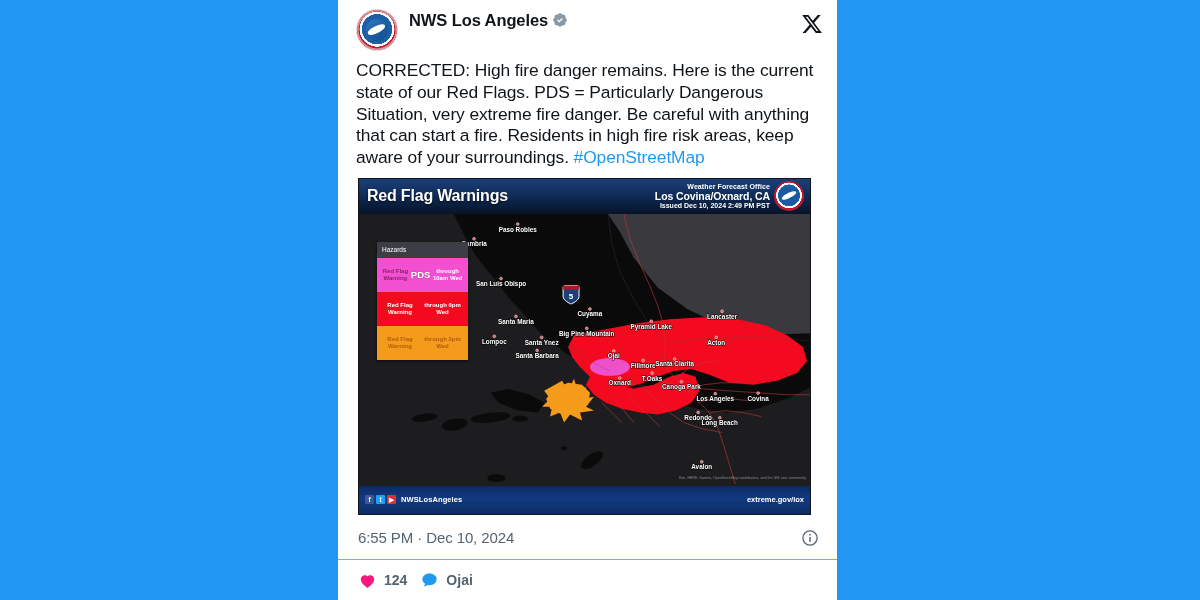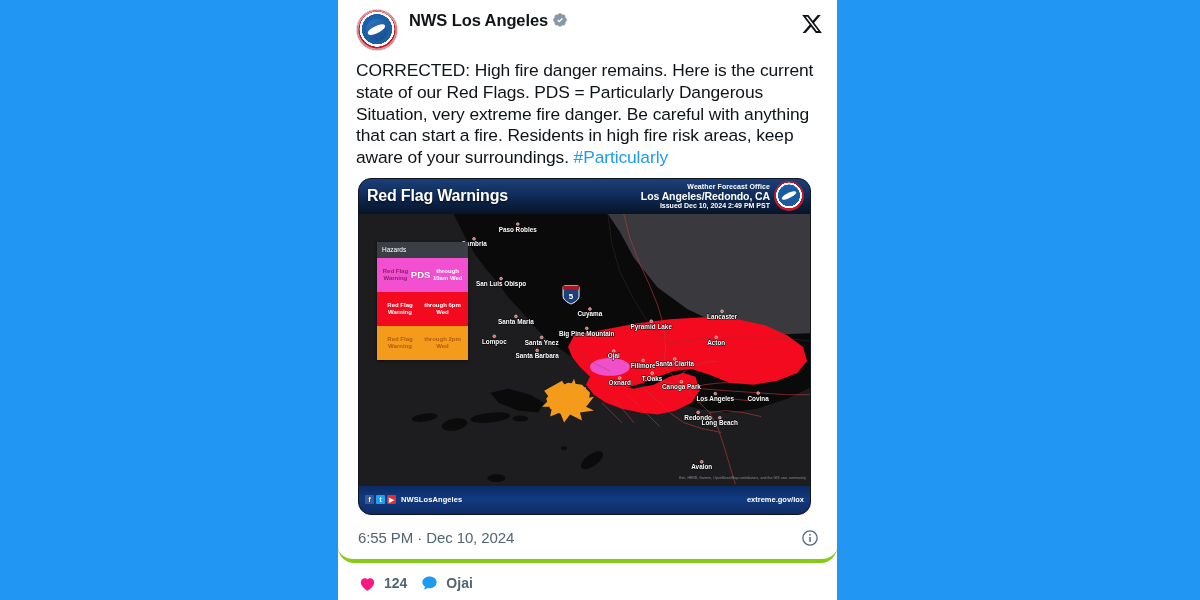--- a/index.html
+++ b/index.html
@@ -77,21 +77,21 @@
     color: #0f1419;
     letter-spacing: -0.1px;
     white-space: pre-wrap;
   }
   .hashtag { color: #1d9bf0; }
 
   
   .map-wrap {
     margin: 9px 18px 0 20px;
     width: 453px; height: 337px;
-    border-radius: 13px; overflow: hidden;
+    border-radius: 0; overflow: hidden;
     position: relative;
     border: 1px solid #11161c;
     background: #000;
   }
   .map-banner {
     position: absolute; left: 0; top: 0; right: 0; height: 35px;
     background: linear-gradient(180deg,#1c3f79 0%, #12305f 38%, #0a1e3e 75%, #061427 100%);
     display: flex; align-items: center;
     padding: 0 4px 0 8px;
   }
@@ -182,23 +182,22 @@
     text-shadow: 0 0 2px rgba(0,0,0,.25);
   }
   .legend-row.pds .thr { color: #ffffff; }
   .legend-row.red { background: #f40a1e; color: #ffffff; }
   .legend-row.orange { background: #f49b1c; color: #b35c08; }
 
   
   .ts-row {
     display: flex; align-items: center;
     padding: 14px 18px 12px 20px;
-    border-bottom: 4px solid #84cc16;
+    border-bottom: 1px solid #84cc16;
     margin: 0 0 0 0;
-    border-radius: 16px;
   }
   .ts-text { font-size: 15px; color: #536471; letter-spacing: -0.1px; }
   .info-icon { margin-left: auto; width: 18px; height: 18px; color: #536471; }
 
   
   .actions {
     display: flex; align-items: center; gap: 13px;
     padding: 11px 18px 0 20px;
   }
   .act { display: flex; align-items: center; gap: 7px; }
@@ -227,29 +226,29 @@
           <path fill="#8899a6" d="M22.25 12c0-1.43-.88-2.67-2.19-3.34.46-1.39.2-2.9-.81-3.91s-2.52-1.27-3.91-.81C14.67 2.63 13.43 1.75 12 1.75s-2.67.88-3.34 2.19c-1.39-.46-2.9-.2-3.91.81s-1.27 2.52-.81 3.91C2.63 9.33 1.75 10.57 1.75 12s.88 2.67 2.19 3.34c-.46 1.39-.2 2.9.81 3.91s2.52 1.27 3.91.81c.67 1.31 1.91 2.19 3.34 2.19s2.67-.88 3.34-2.19c1.39.46 2.9.2 3.91-.81s1.27-2.52.81-3.91c1.31-.67 2.19-1.91 2.19-3.34z"></path>
           <path fill="#fff" d="M10.84 15.93l-3.1-3.1 1.41-1.41 1.69 1.69 4.01-4.01 1.41 1.41-5.42 5.42z"></path>
         </svg>
       </div>
     </div>
     <svg class="x-logo" viewBox="0 0 24 24">
       <path fill="currentColor" d="M18.244 2.25h3.308l-7.227 8.26 8.502 11.24H16.17l-5.214-6.817L4.99 21.75H1.68l7.73-8.835L1.254 2.25H8.08l4.713 6.231 5.45-6.231zm-1.161 17.52h1.833L7.084 4.126H5.117l11.966 15.644z"></path>
     </svg>
   </div>
 
-  <div class="tweet-text"><span>CORRECTED: High fire danger remains. Here is the current state of our Red Flags. PDS = Particularly Dangerous Situation, very extreme fire danger. Be careful with anything that can start a fire. Residents in high fire risk areas, keep aware of your surroundings. </span><span class="hashtag">#Particularly</span></div>
+  <div class="tweet-text"><span>CORRECTED: High fire danger remains. Here is the current state of our Red Flags. PDS = Particularly Dangerous Situation, very extreme fire danger. Be careful with anything that can start a fire. Residents in high fire risk areas, keep aware of your surroundings. </span><span class="hashtag">#OpenStreetMap</span></div>
 
   <div class="map-wrap">
 
     <div class="map-banner">
       <div class="banner-title">Red Flag Warnings</div>
       <div class="banner-right">
         <div class="banner-wfo">Weather Forecast Office</div>
-        <div class="banner-office">Los Angeles/Redondo, CA</div>
+        <div class="banner-office">Los Covina/Oxnard, CA</div>
         <div class="banner-issued">Issued Dec 10, 2024 2:49 PM PST</div>
       </div>
       <div class="banner-logo">
         <div class="globe"></div>
         <div class="swoosh"></div>
       </div>
     </div>
 
     <div class="map-canvas">
       <svg class="map-svg" viewBox="0 0 453 286" preserveAspectRatio="none">

